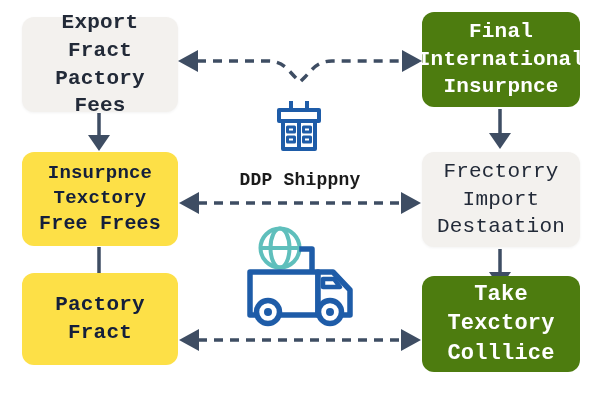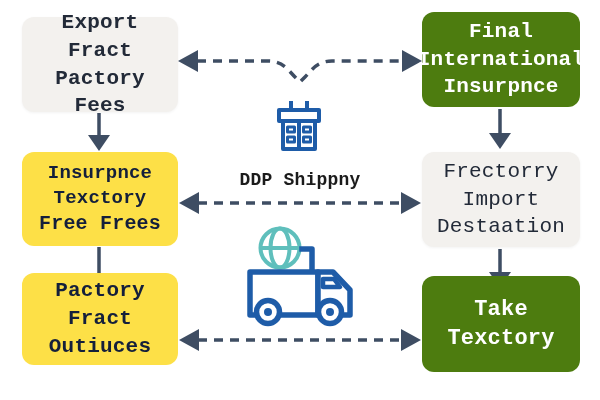--- a/index.html
+++ b/index.html
@@ -105,26 +105,26 @@
 
   <div class="box gray" id="box-import">
     <div class="ln">Frectorry</div>
     <div class="ln">Import</div>
     <div class="ln">Destaation</div>
   </div>
 
   <div class="box lightblue" id="box-factory">
     <div class="ln">Pactory</div>
     <div class="ln">Fract</div>
-    <div class="ln">Outiuces</div>
   </div>
 
   <div class="box blue" id="box-take">
     <div class="ln">Take</div>
     <div class="ln">Texctory</div>
+    <div class="ln">Colllice</div>
   </div>
 
   <svg class="icon-abs" id="building-icon" width="62" height="52" viewBox="0 0 62 52" fill="none" stroke="#1E5CA8" stroke-width="4" stroke-linejoin="round" stroke-linecap="square">
     <path d="M23,10 V3"></path>
     <path d="M39,10 V3"></path>
     <rect x="11" y="10" width="40" height="11"></rect>
     <rect x="15" y="21" width="32" height="28"></rect>
     <line x1="31" y1="21" x2="31" y2="49"></line>
     <g stroke-width="3">
       <rect x="19.5" y="27" width="7" height="5"></rect>

